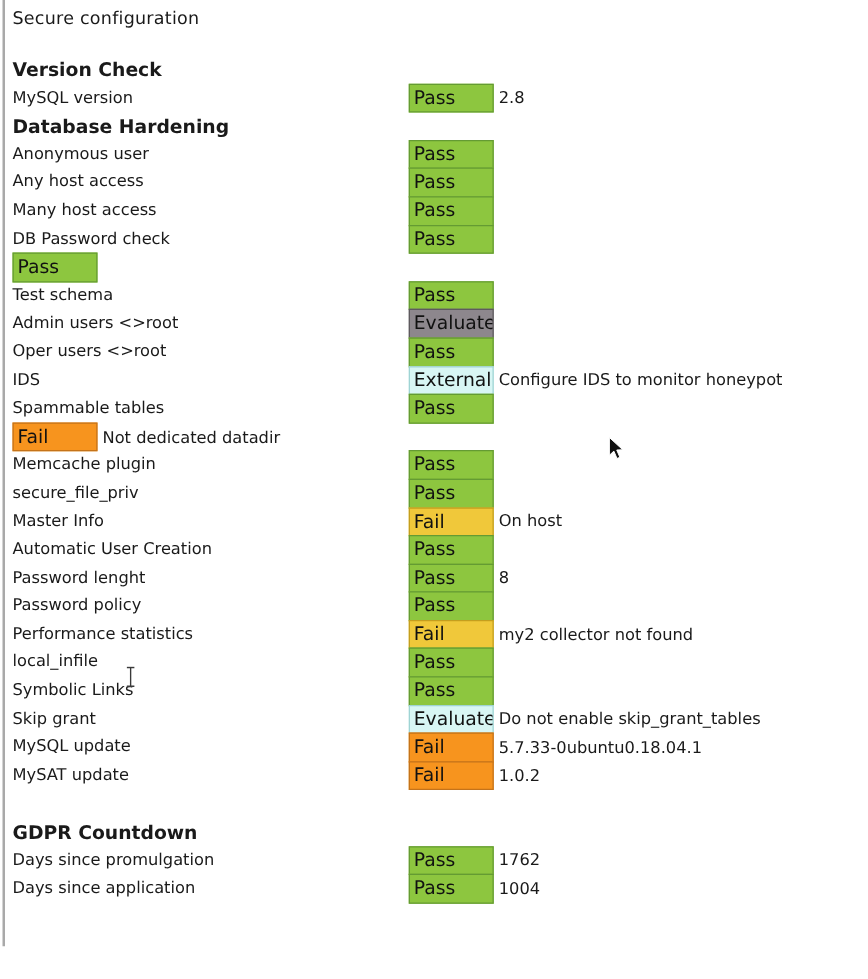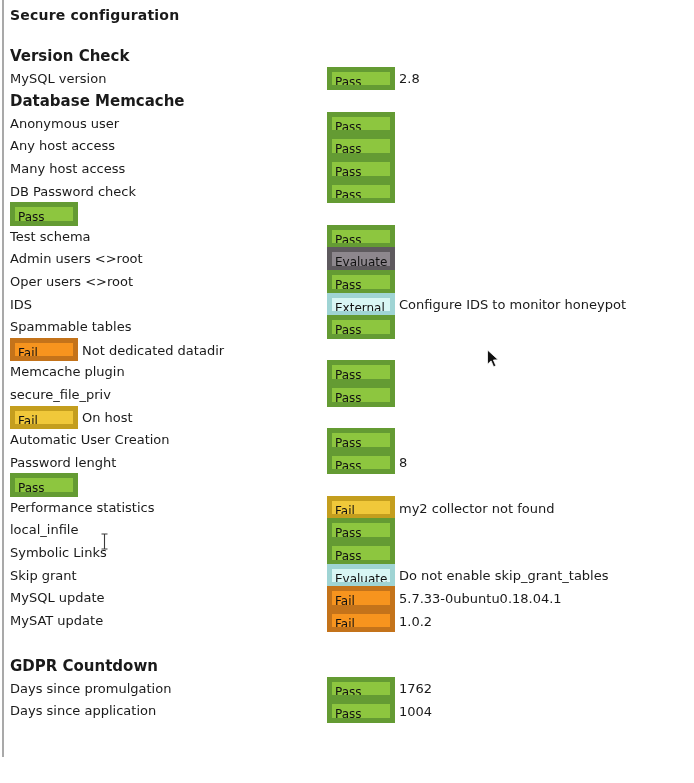--- a/index.html
+++ b/index.html
@@ -3,36 +3,36 @@
 <meta charset="utf-8">
 <style>
   * { margin: 0; padding: 0; box-sizing: border-box; }
   html, body { width: 694px; height: 783px; background: #ffffff; overflow: hidden; }
   body { font-family: "DejaVu Sans", "Liberation Sans", sans-serif; color: #1a1a1a; position: relative; }
 
   .page { position: absolute; left: 0; top: 0; width: 694px; height: 783px; padding: 5px 0 0 10px; }
 
   .frame-border { position: absolute; left: 2px; top: 0; width: 2px; height: 757px; background: #a9a9a9; }
 
-  .title { font-size: 14px; font-weight: bold; line-height: 20px; letter-spacing: 0.2px; }
+  .title { font-size: 14px; font-weight: normal; line-height: 20px; letter-spacing: 0.2px; }
   .title-spacer { height: 20px; }
 
   .rows { }
   .row { display: flex; align-items: center; height: 22.6px; }
   .label { flex: 0 0 317px; font-size: 13px; line-height: 22.6px; white-space: nowrap; }
   .header-row .label { font-weight: bold; font-size: 15px; }
 
   .badge {
     flex: 0 0 68px;
     height: calc(100% + 1px);
     margin-top: -1px;
-    font-size: 12px;
+    font-size: 15px;
     line-height: 21px;
     padding-left: 3px;
-    border: 5px solid #3b82f6;
+    border: 1px solid #3b82f6;
     white-space: nowrap;
     overflow: hidden;
     color: #111;
   }
   .v-pass          { background: var(--pass-bg);        border-color: var(--pass-border); }
   .v-evaluate-gray { background: var(--evaluate-bg);    border-color: var(--evaluate-border); }
   .v-external, .v-evaluate-cyan
                    { background: var(--external-bg);    border-color: var(--external-border); }
   .v-fail-orange   { background: var(--fail-orange-bg); border-color: var(--fail-orange-border); }
   .v-fail-yellow   { background: var(--fail-yellow-bg); border-color: var(--fail-yellow-border); }
@@ -53,21 +53,21 @@
   <div class="rows">
       <div class="row header-row">
         <span class="label">Version Check</span>
       </div>
       <div class="row">
         <span class="label">MySQL version</span>
         <span class="badge v-pass">Pass</span>
         <span class="note">2.8</span>
       </div>
       <div class="row header-row">
-        <span class="label">Database Memcache</span>
+        <span class="label">Database Hardening</span>
       </div>
       <div class="row">
         <span class="label">Anonymous user</span>
         <span class="badge v-pass">Pass</span>
       </div>
       <div class="row">
         <span class="label">Any host access</span>
         <span class="badge v-pass">Pass</span>
       </div>
       <div class="row">
@@ -108,33 +108,35 @@
       </div>
       <div class="row">
         <span class="label">Memcache plugin</span>
         <span class="badge v-pass">Pass</span>
       </div>
       <div class="row">
         <span class="label">secure_file_priv</span>
         <span class="badge v-pass">Pass</span>
       </div>
       <div class="row">
+        <span class="label">Master Info</span>
         <span class="badge v-fail-yellow">Fail</span>
         <span class="note">On host</span>
       </div>
       <div class="row">
         <span class="label">Automatic User Creation</span>
         <span class="badge v-pass">Pass</span>
       </div>
       <div class="row">
         <span class="label">Password lenght</span>
         <span class="badge v-pass">Pass</span>
         <span class="note">8</span>
       </div>
       <div class="row">
+        <span class="label">Password policy</span>
         <span class="badge v-pass">Pass</span>
       </div>
       <div class="row">
         <span class="label">Performance statistics</span>
         <span class="badge v-fail-yellow">Fail</span>
         <span class="note">my2 collector not found</span>
       </div>
       <div class="row">
         <span class="label">local_infile</span>
         <span class="badge v-pass">Pass</span>

